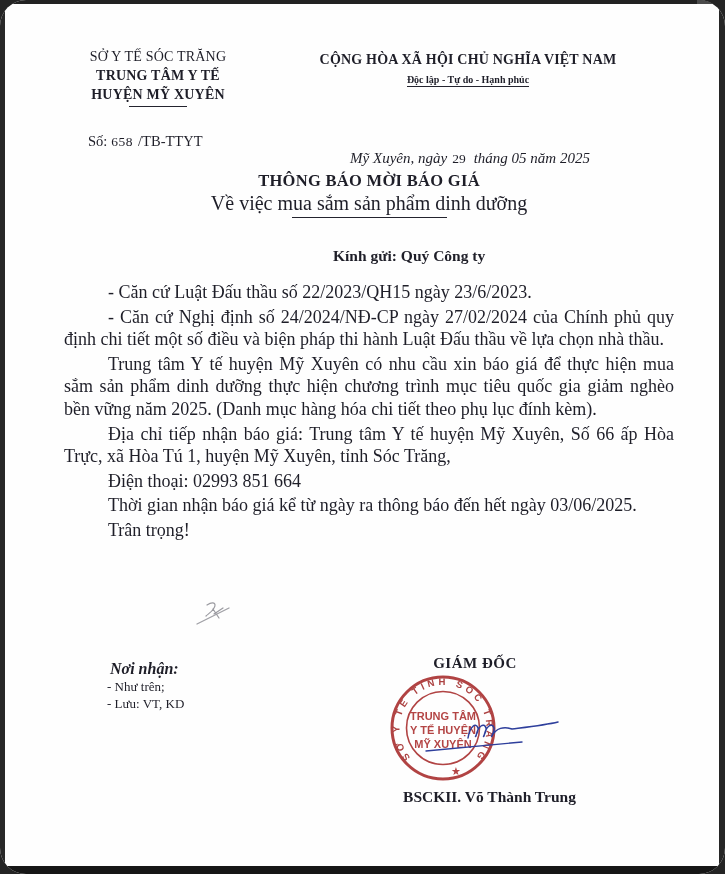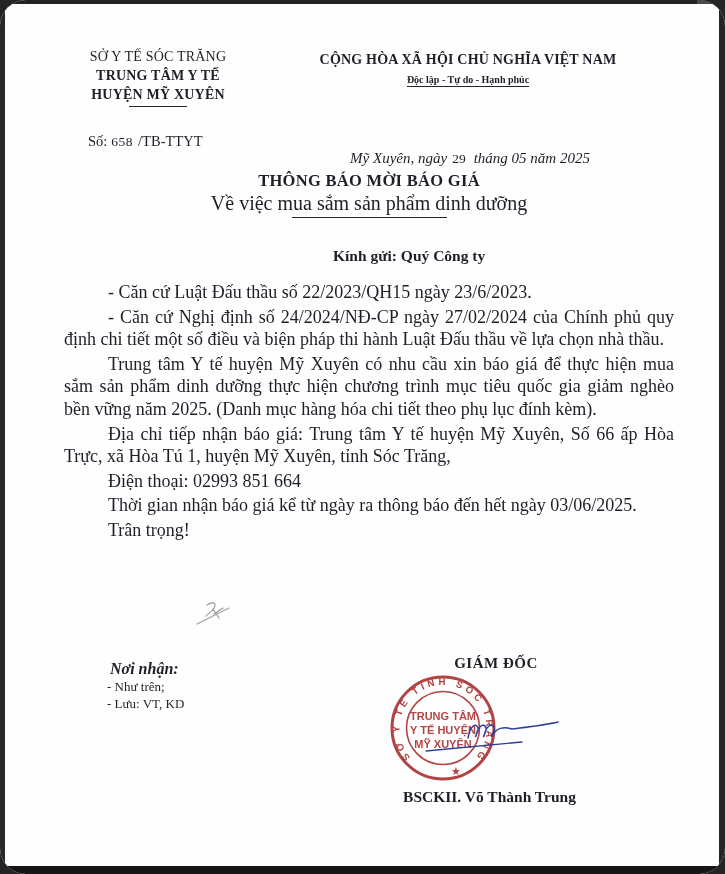--- a/index.html
+++ b/index.html
@@ -44,21 +44,21 @@
   .body-text{position:absolute;left:64px;top:281px;width:610px;font-size:18px;
              line-height:22.6px;text-align:justify;}
   .body-text p{margin:0 0 2px;text-indent:44px;}
   .closing-line{position:relative;}
 
   .paraph-svg{position:absolute;left:192px;top:599px;}
 
   
   .recipients{position:absolute;left:107px;top:660px;font-size:13px;line-height:17px;}
   .recipients-title{font-size:16px;font-weight:bold;font-style:italic;margin-left:3px;margin-bottom:1px;}
-  .director-title{position:absolute;left:400px;top:655px;width:192px;text-align:center;
+  .director-title{position:absolute;left:379px;top:655px;width:192px;text-align:center;
                   font-size:15px;font-weight:bold;letter-spacing:.5px;}
   .stamp-svg{position:absolute;left:388px;top:673px;opacity:.95;}
   .signature-svg{position:absolute;left:420px;top:712px;}
   .signer-name{position:absolute;left:392px;top:788px;width:195px;text-align:center;
                font-size:15.5px;font-weight:bold;}
 </style>
 </head>
 <body>
 
 <div class="screen">

